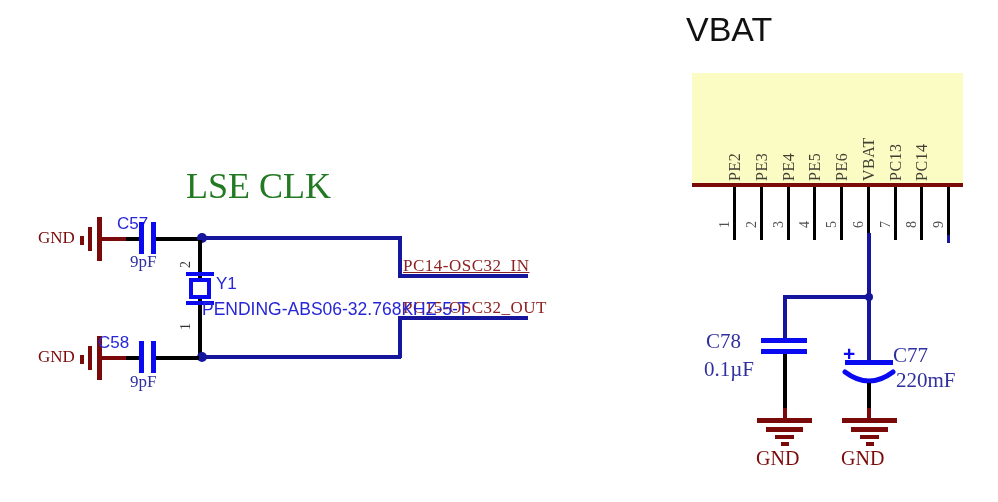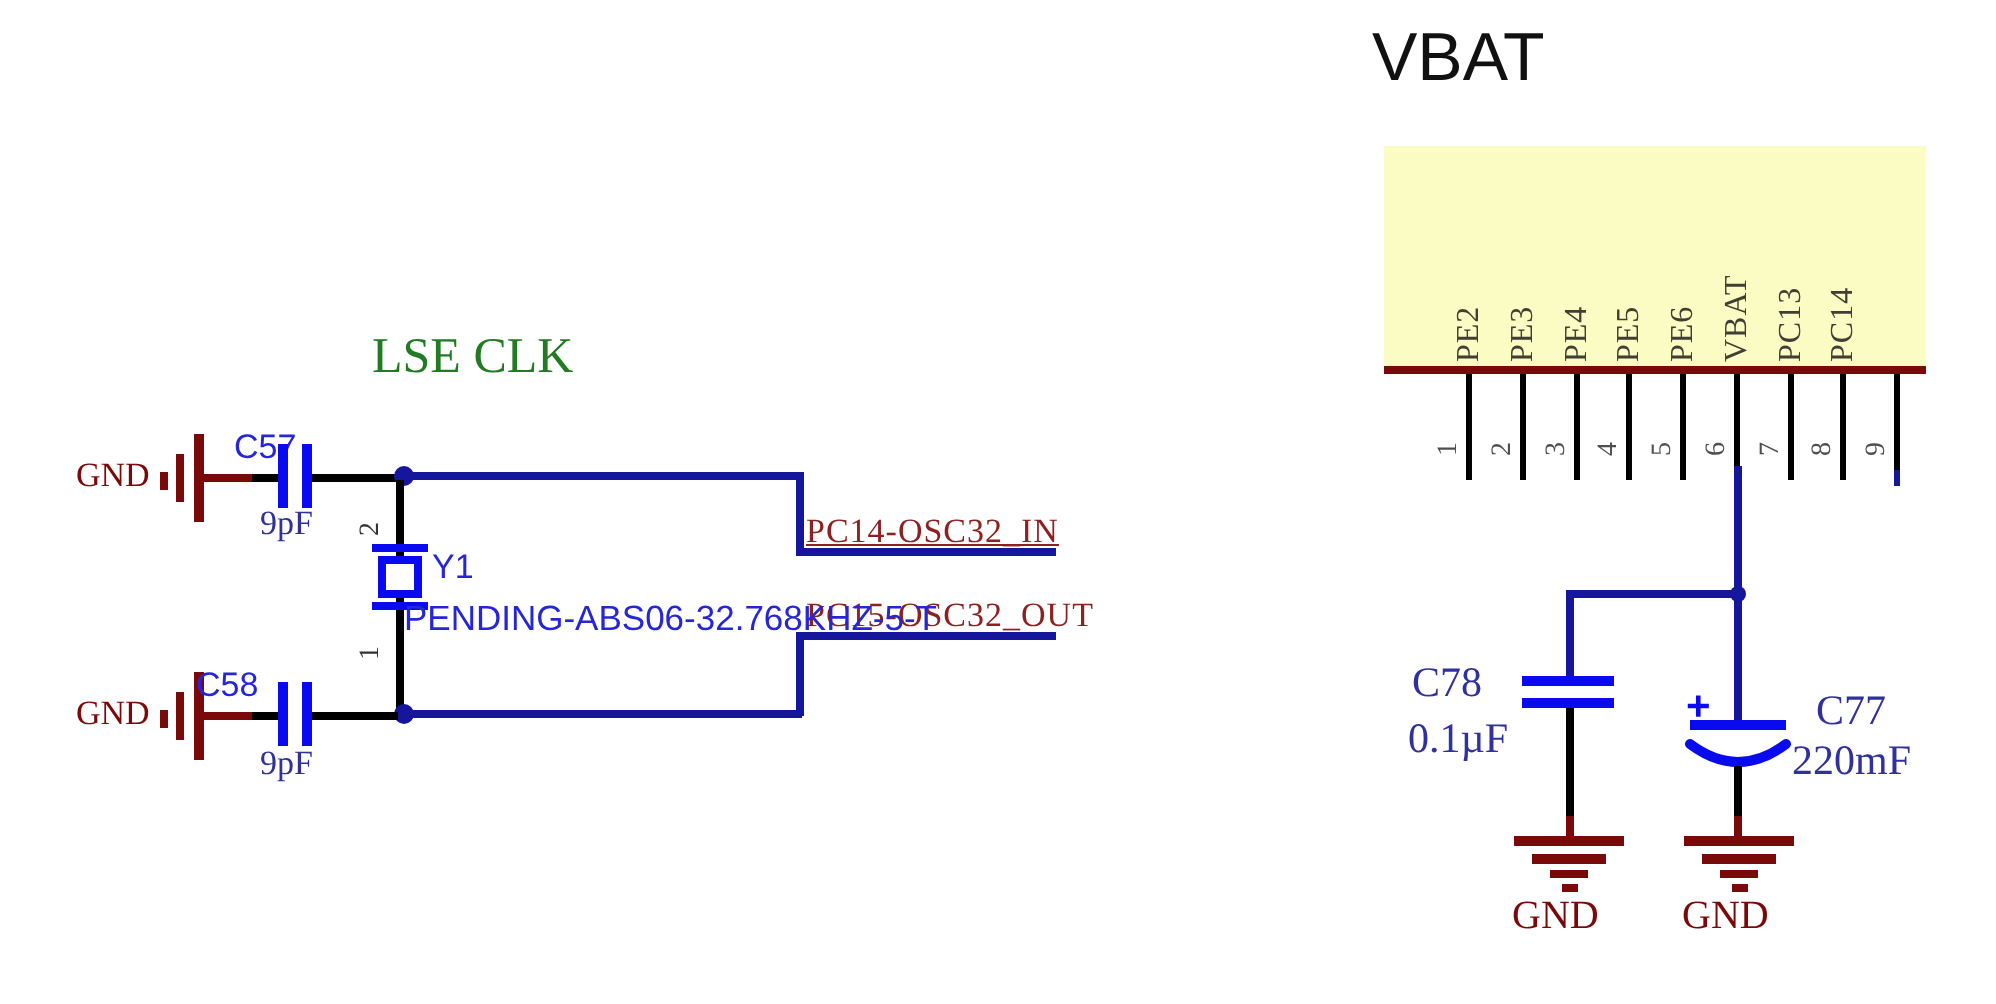--- a/index.html
+++ b/index.html
@@ -28,21 +28,21 @@
   .pin-num{color:var(--pin-number);font-size:14px;}
   .pin-lbl{color:var(--pin-label);font-size:16px;letter-spacing:0.5px;}
   .xpin{color:#333333;font-size:14px;}
   svg{display:block;}
 </style>
 </head>
 <body>
 
 <div id="canvas">
 
-  <div class="abs serif" style="left:186px;top:165px;font-size:25px;color:var(--title-green);text-align:right;">LSE CLK</div>
+  <div class="abs serif" style="left:186px;top:165px;font-size:36px;color:var(--title-green);text-align:right;">LSE CLK</div>
 
   <div class="abs" style="left:0;top:0;">
     <div class="abs serif gnd-text nowrap" style="left:38px;top:228px;font-size:17px;">GND</div>
     <div class="abs mar" style="left:80px;top:236px;width:4px;height:9px;"></div>
     <div class="abs mar" style="left:88px;top:227px;width:4px;height:24px;"></div>
     <div class="abs mar" style="left:97px;top:217px;width:5px;height:44px;"></div>
     <div class="abs mar" style="left:102px;top:237px;width:24px;height:4px;"></div>
   </div>
 
   <div class="abs" style="left:0;top:0;">
@@ -159,21 +159,21 @@
   </div>
 
   <div class="abs" style="left:0;top:0;">
     <div class="abs sans nowrap" style="left:843px;top:342px;font-size:21px;font-weight:bold;color:var(--symbol);">+</div>
     <div class="abs sym" style="left:845px;top:360px;width:48px;height:5px;"></div>
     <svg class="abs" style="left:842px;top:369px;" width="54" height="20" viewBox="0 0 54 20">
       <path d="M3,3 Q27,21 51,3" fill="none" stroke="var(--symbol)" stroke-width="5" stroke-linecap="round"></path>
     </svg>
     <div class="abs blk" style="left:867px;top:383px;width:4px;height:25px;"></div>
     <div class="abs mar" style="left:867px;top:408px;width:4px;height:10px;"></div>
-    <div class="abs serif des-serif nowrap" style="left:893px;top:343px;font-size:21px;margin-left:15px;">C77</div>
+    <div class="abs serif des-serif nowrap" style="left:893px;top:343px;font-size:21px;">C77</div>
     <div class="abs serif des-serif nowrap" style="left:896px;top:368px;font-size:21px;">220mF</div>
   </div>
 
   <div class="abs" style="left:0;top:0;">
     <div class="abs mar" style="left:842px;top:418px;width:55px;height:5px;"></div>
     <div class="abs mar" style="left:851px;top:427px;width:37px;height:5px;"></div>
     <div class="abs mar" style="left:860px;top:435px;width:19px;height:4px;"></div>
     <div class="abs mar" style="left:866px;top:442px;width:8px;height:4px;"></div>
     <div class="abs serif gnd-text nowrap" style="left:841px;top:447px;font-size:20px;">GND</div>
   </div>

